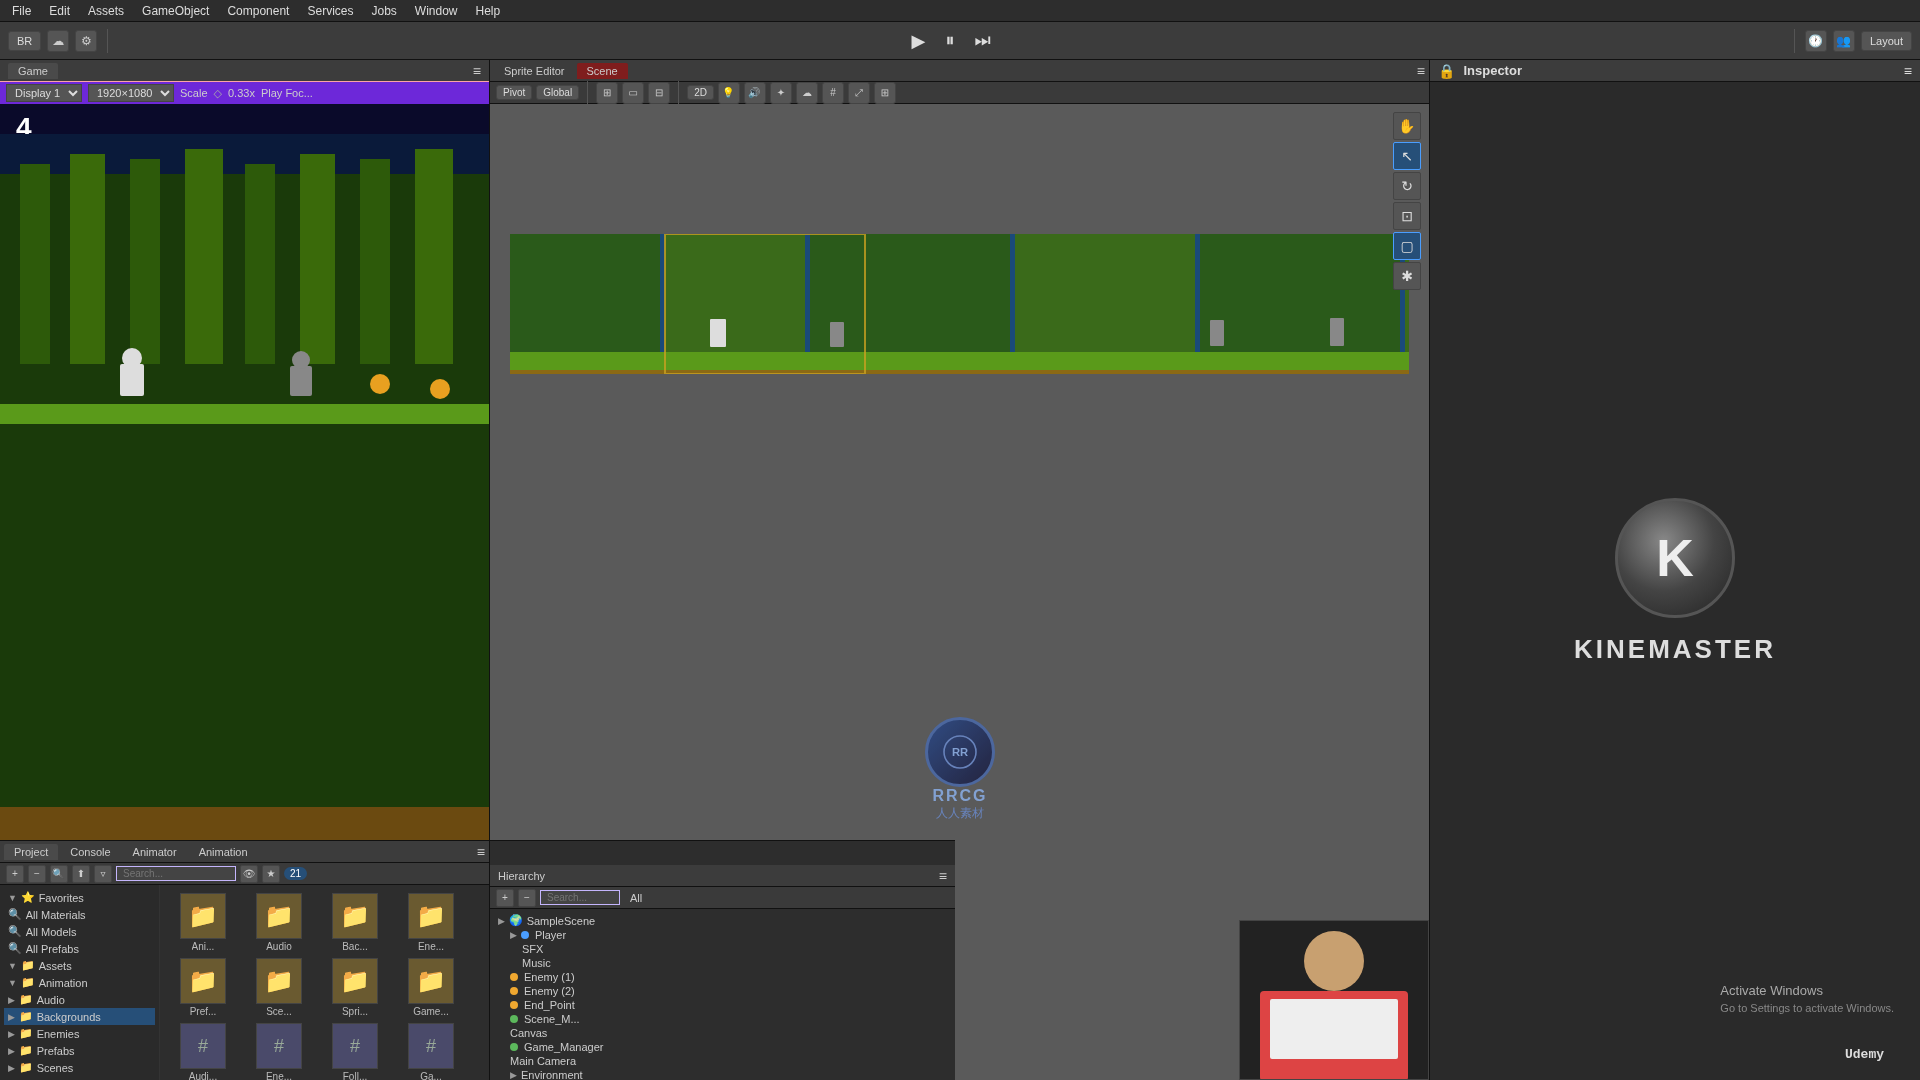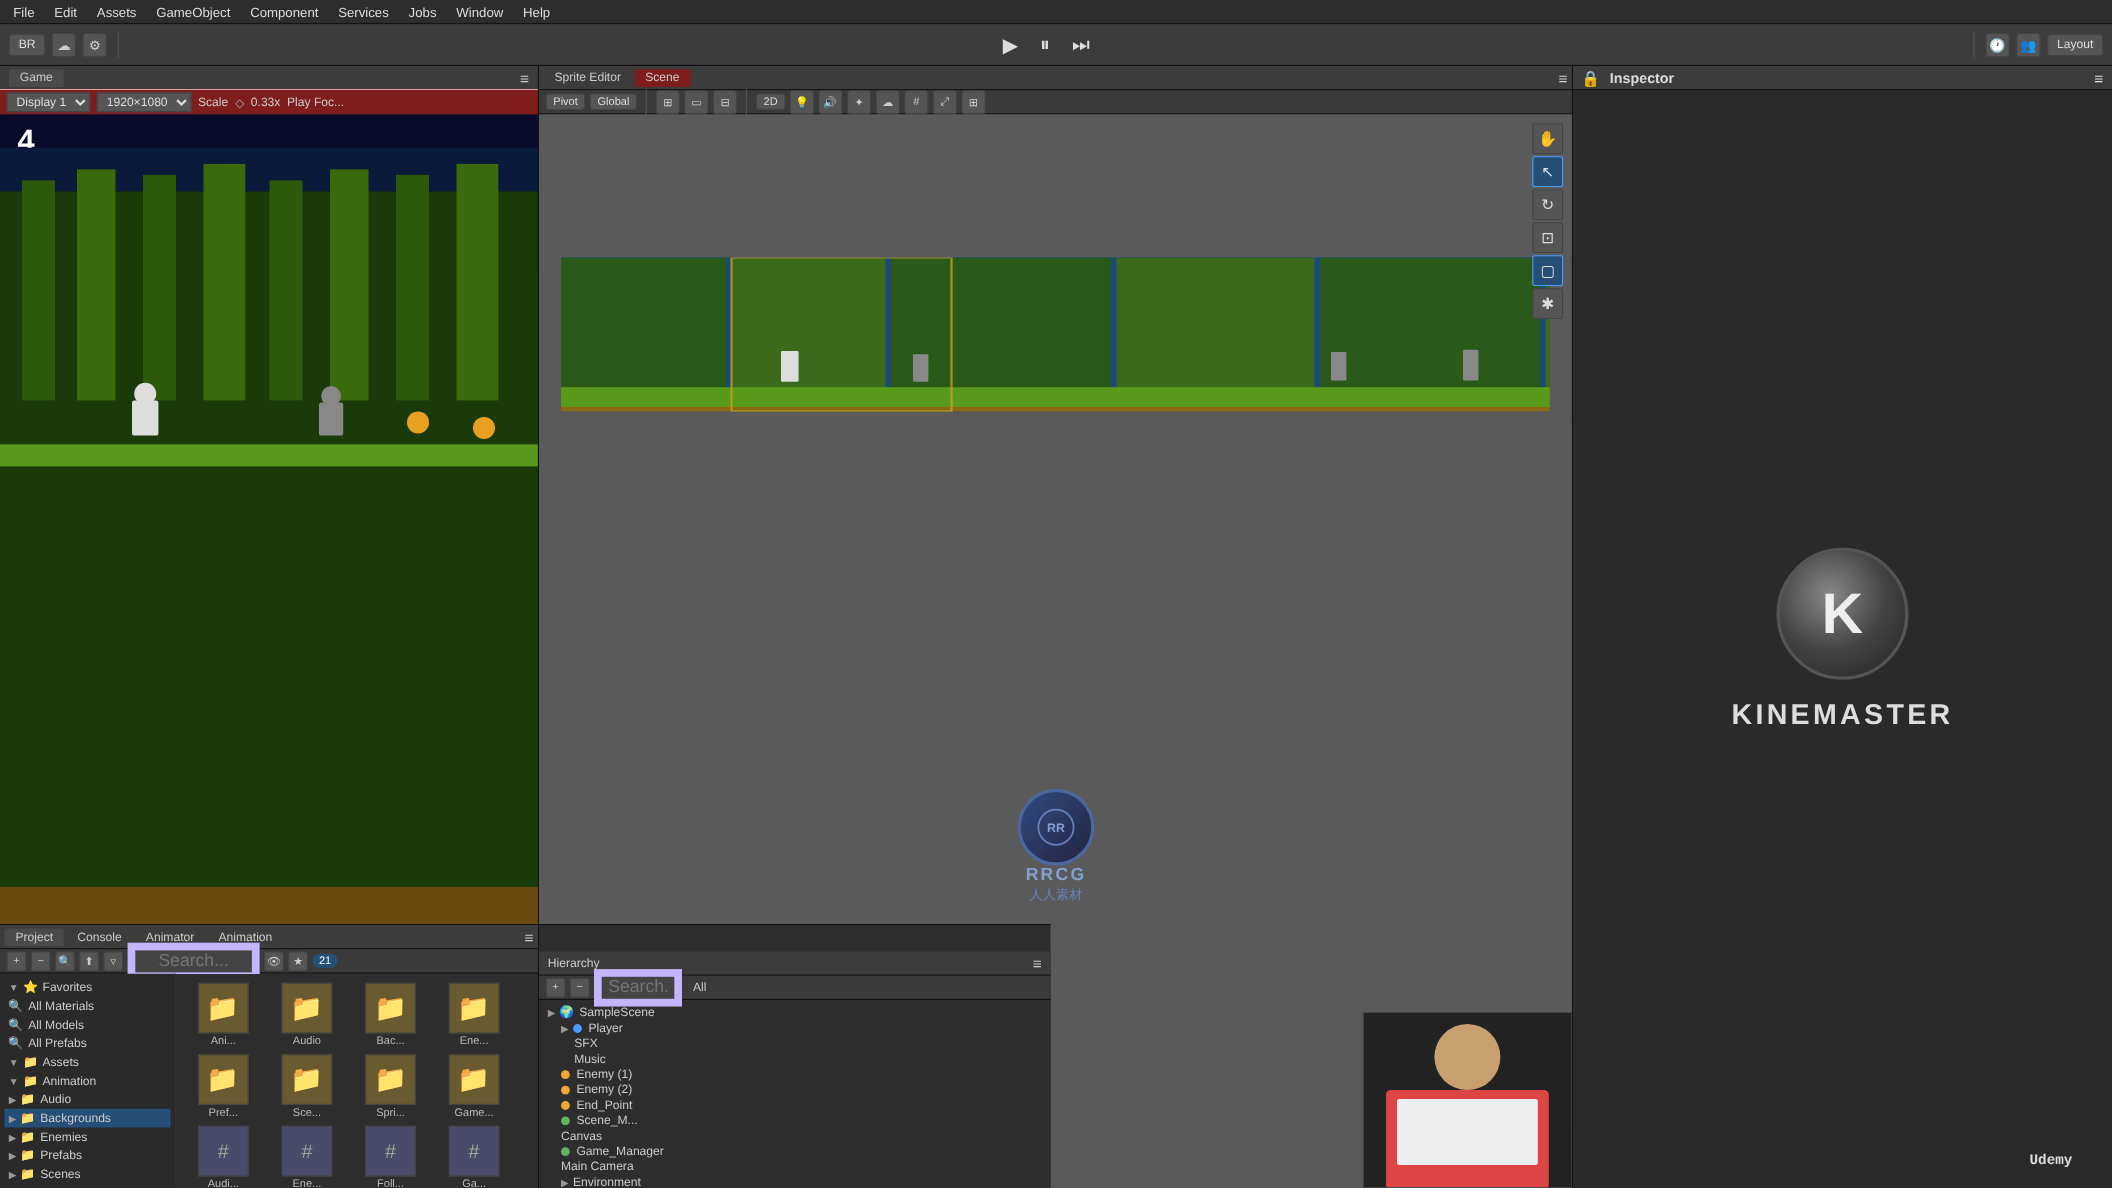--- a/index.html
+++ b/index.html
@@ -15,21 +15,21 @@
     .play-btn { background: #3c3c3c; border: none; color: #ddd; font-size: 18px; cursor: pointer; padding: 2px 6px; }
     .toolbar-sep { width: 1px; height: 24px; background: #555; margin: 0 4px; }
     .toolbar-icon { width: 22px; height: 22px; background: #555; border: 1px solid #444; border-radius: 3px; display: flex; align-items: center; justify-content: center; cursor: pointer; font-size: 12px; }
 
     
     #main { display: flex; height: calc(1080px - 22px - 38px); }
 
     
     #game-panel { width: 490px; display: flex; flex-direction: column; border-right: 1px solid #111; }
     #game-tab { background: #3c3c3c; height: 22px; display: flex; align-items: center; padding: 0 8px; border-bottom: 1px solid #111; gap: 8px; }
-    .game-controls-bar { background: #7f1d1d; height: 22px; display: flex; align-items: center; padding: 0 6px; gap: 6px; font-size: 11px; }
+    .game-controls-bar { background: #6d28d9; height: 22px; display: flex; align-items: center; padding: 0 6px; gap: 6px; font-size: 11px; }
     .game-controls-bar select { background: #555; border: 1px solid #444; color: #ddd; font-size: 11px; padding: 1px 4px; }
 
     
     #scene-panel { flex: 1; display: flex; flex-direction: column; border-right: 1px solid #111; }
     #scene-tabs { background: #3c3c3c; height: 22px; display: flex; align-items: center; padding: 0 4px; gap: 2px; border-bottom: 1px solid #111; }
     #scene-toolbar { background: #3a3a3a; height: 22px; display: flex; align-items: center; padding: 0 6px; gap: 4px; border-bottom: 1px solid #111; }
     #scene-viewport { flex: 1; background: #3a3a3a; position: relative; overflow: hidden; }
 
     
     #right-panel { width: 490px; display: flex; flex-direction: column; background: #2d2d2d; }
@@ -82,21 +82,21 @@
     .scene-tool-btn { width: 28px; height: 28px; background: #555; border: 1px solid #444; display: flex; align-items: center; justify-content: center; cursor: pointer; font-size: 14px; color: #ddd; border-radius: 2px; }
     .scene-tool-btn.active { background: #264f78; border-color: #4a9eff; }
 
     .bottom-panels-container { position: absolute; bottom: 0; left: 0; width: 950px; height: 240px; display: flex; }
 
     .project-main { display: flex; flex: 1; overflow: hidden; }
 
     .bottom-toolbar { background: #3a3a3a; height: 22px; display: flex; align-items: center; padding: 0 6px; gap: 4px; border-bottom: 1px solid #111; font-size: 11px; }
     .bottom-toolbar-icon { width: 18px; height: 18px; background: #555; border: 1px solid #444; display: flex; align-items: center; justify-content: center; border-radius: 2px; font-size: 10px; cursor: pointer; }
 
-    .search-box { background: #444; border: 7px solid #c4b5fd; color: #ddd; font-size: 16px; padding: 1px 6px; width: 120px; text-align: center; }
+    .search-box { background: #444; border: 1px solid #c4b5fd; color: #ddd; font-size: 10px; padding: 1px 6px; width: 120px; }
   </style>
 </head>
 <body>
 
 <div id="menubar">
   <span>File</span>
   <span>Edit</span>
   <span>Assets</span>
   <span>GameObject</span>
   <span>Component</span>
@@ -266,20 +266,24 @@
     </div>
 
     <div id="kinemaster-area" style="flex:1; background:#2a2a2a; display:flex; flex-direction:column; align-items:center; justify-content:center; gap:16px;">
 
       <div style="width:120px; height:120px; border-radius:50%; background: radial-gradient(circle at 40% 35%, #888 0%, #444 50%, #222 100%); display:flex; align-items:center; justify-content:center; border:3px solid #555;">
         <span style="font-size:52px; font-weight:900; color:#eee;">K</span>
       </div>
       <div style="font-size:26px; font-weight:900; color:#ddd; letter-spacing:3px;">KINEMASTER</div>
     </div>
 
+    <div id="activate-windows" style="padding:16px; color:#aaa; font-size:13px;">
+      <div>Activate Windows</div>
+      <div style="font-size:11px; margin-top:4px; color:#888;">Go to Settings to activate Windows.</div>
+    </div>
 
     <div id="udemy-text" style="padding:8px 16px; font-size:13px; font-weight:bold; color:#ddd;font-family:Liberation Mono, monospace;">Udemy</div>
   </div>
 
   <div class="bottom-panels-container" style="position:absolute; bottom:0; left:0; width:955px; height:240px; display:flex; background:#2d2d2d; border-top:1px solid #111;">
 
     <div id="project-panel" style="width:490px; display:flex; flex-direction:column; border-right:1px solid #111; height:240px;">
 
       <div id="project-tabs" style="background:#3c3c3c; height:22px; display:flex; align-items:center; padding:0 4px; gap:2px; border-bottom:1px solid #111; font-size:11px;">
         <span style="padding:2px 10px; background:#4a4a4a; border-radius:2px 2px 0 0; cursor:pointer;">Project</span>

